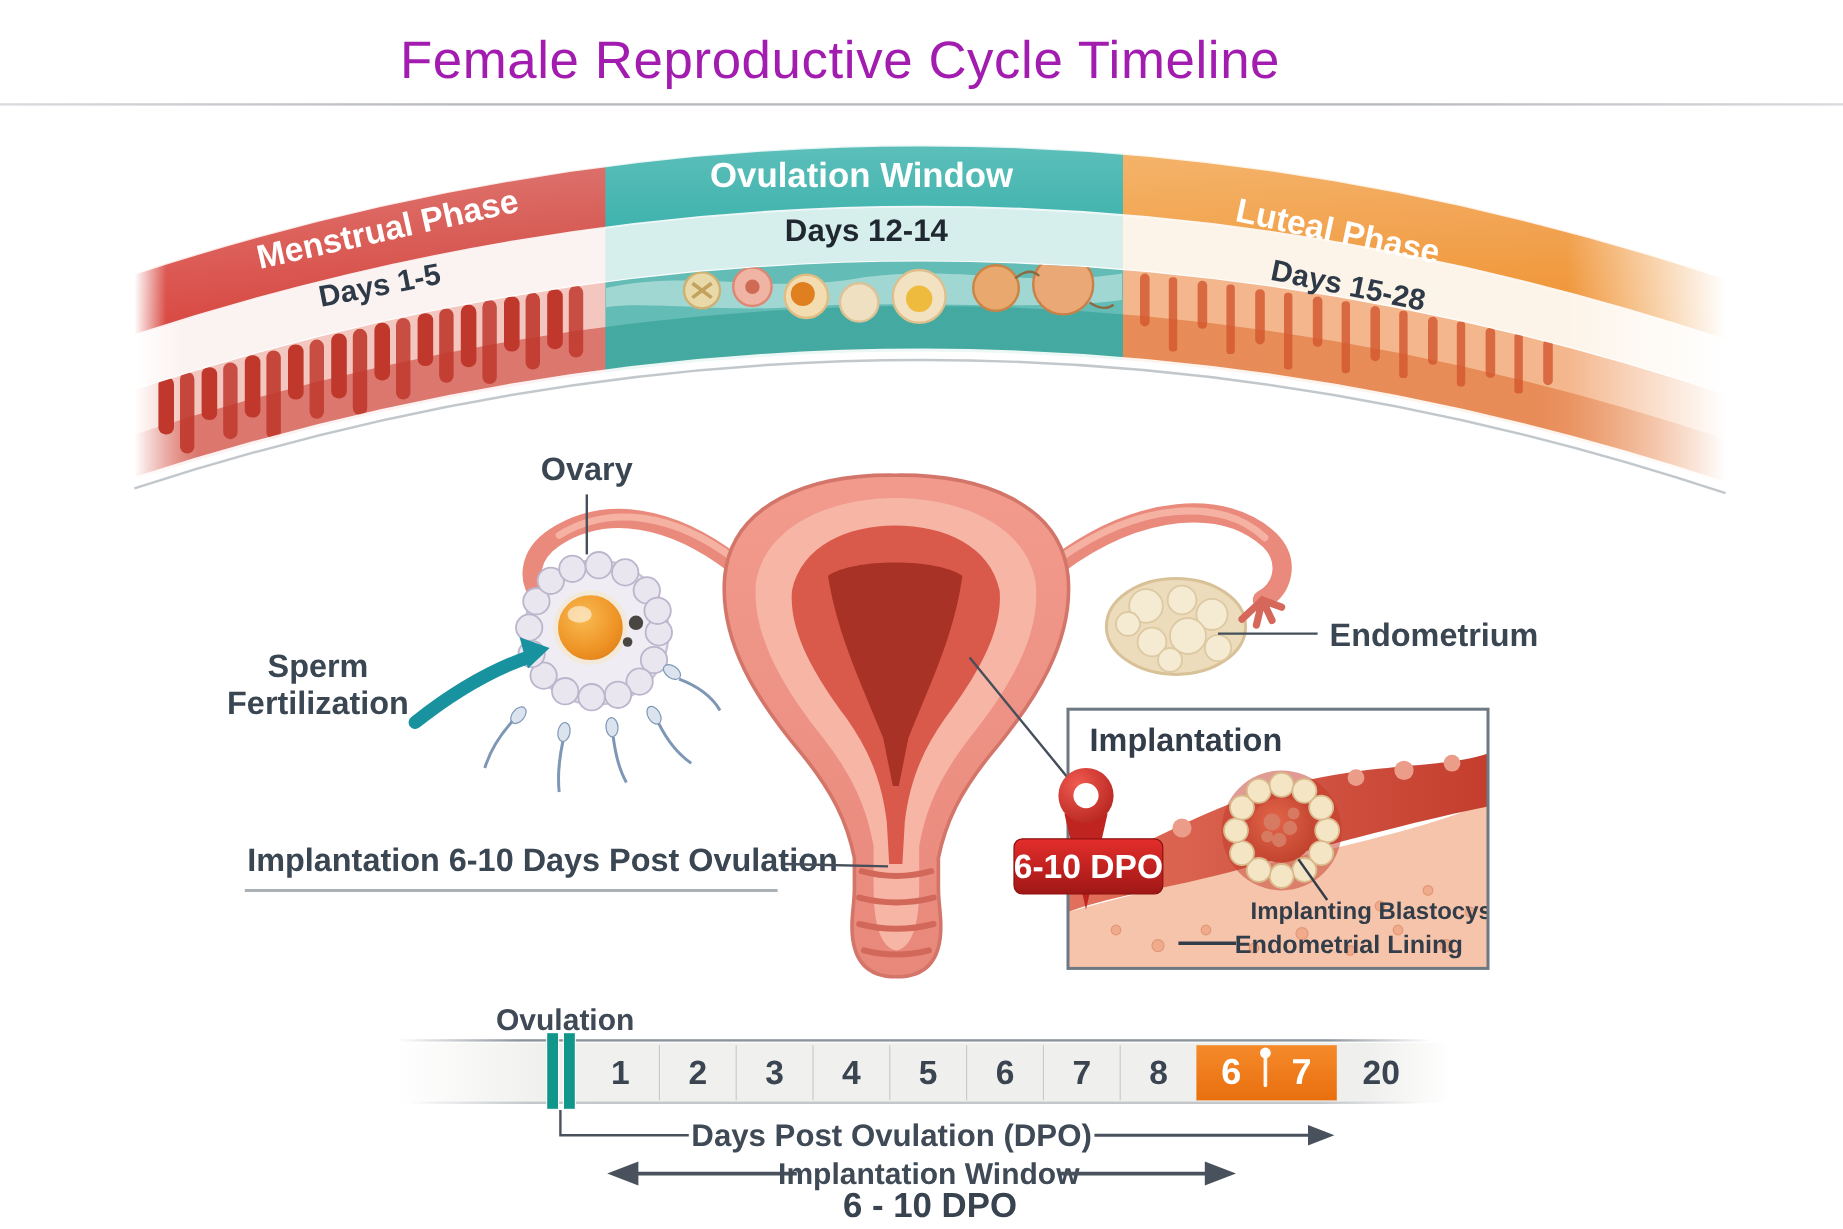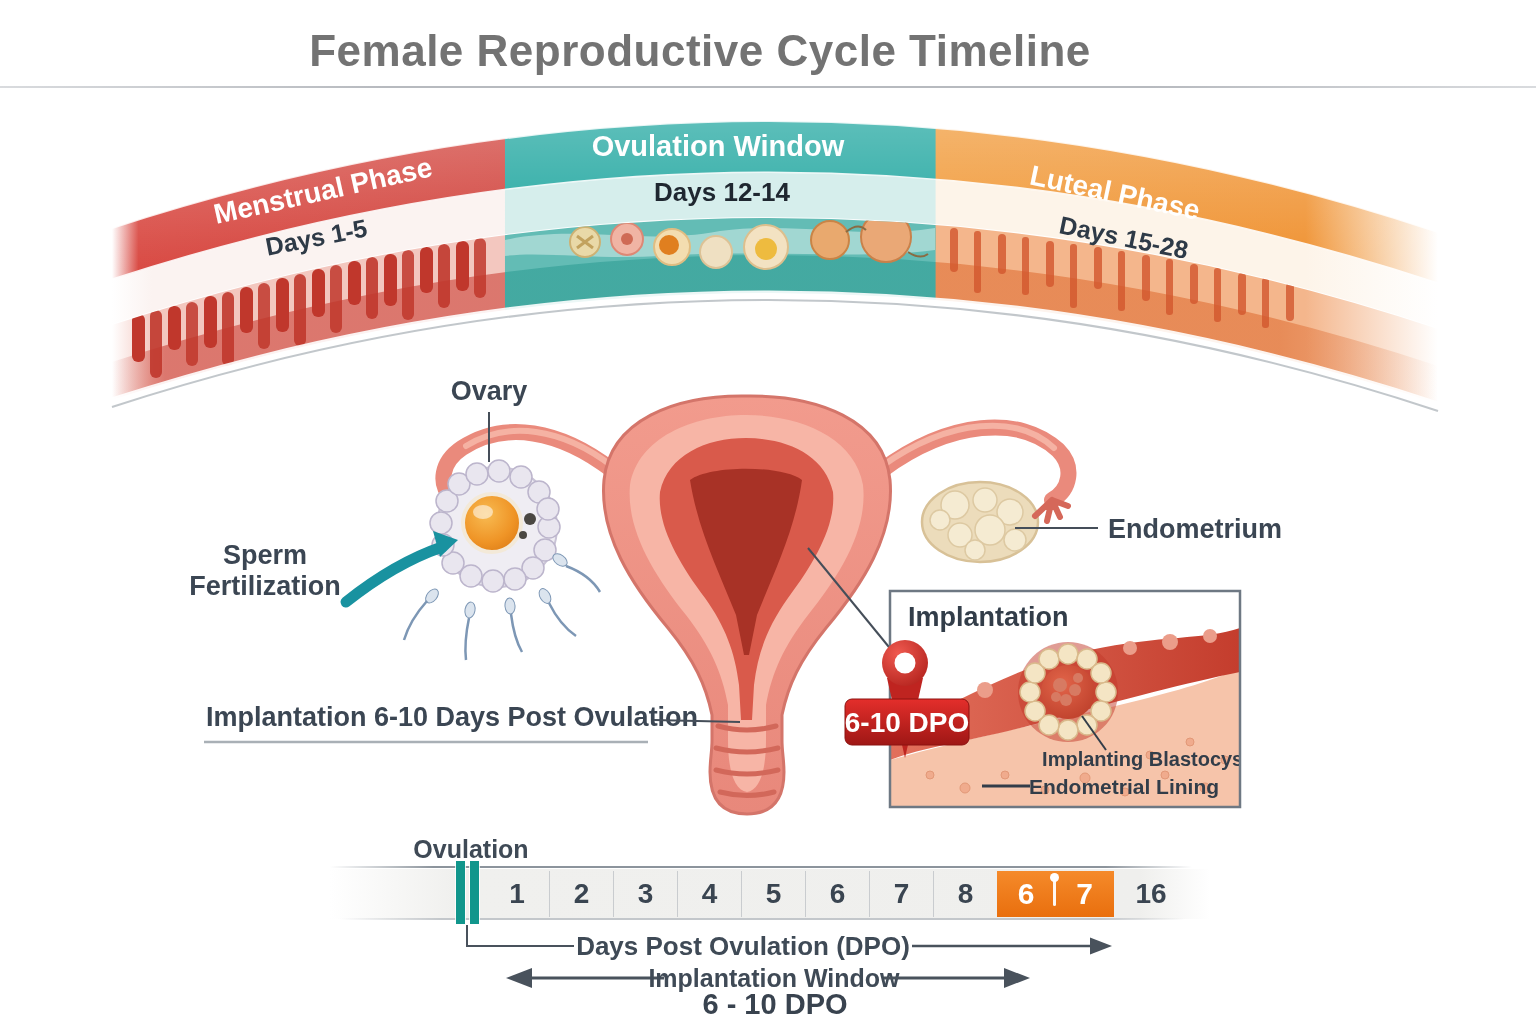--- a/index.html
+++ b/index.html
@@ -2,21 +2,21 @@
 <html><head>
 <meta charset="utf-8">
 <style>
   html,body{margin:0;padding:0;background:#fff;}
   .canvas{position:relative;width:1536px;height:1024px;background:#ffffff;overflow:hidden;
           font-family:"Liberation Sans","DejaVu Sans",sans-serif;color:#3d4957;}
   svg{font-family:"Liberation Sans","DejaVu Sans",sans-serif;}
   .layer{position:absolute;left:0;top:0;width:1536px;height:1024px;pointer-events:none;}
   
   .title{position:absolute;top:26px;left:0;width:1400px;text-align:center;
-         font-size:44px;font-weight:700;color:#737373;letter-spacing:.5px;}
+         font-size:44px;font-weight:400;color:#a21caf;letter-spacing:.5px;}
   .title-rule{position:absolute;top:86px;left:0;width:1536px;height:2px;
               background:linear-gradient(90deg,#d9dbde,#b7babf 25%,#b7babf 75%,#d9dbde);}
   
   .tl-bar{position:absolute;left:330px;top:869px;width:880px;height:50px;
           background:linear-gradient(90deg,rgba(240,240,238,0) 0%,#f0f0ee 14%,#efefed 92%,rgba(240,240,238,0) 100%);}
   .tl-topline{position:absolute;left:330px;top:866px;width:862px;height:2px;
               background:linear-gradient(90deg,rgba(140,148,156,0),#8c949c 12%,#8c949c 90%,rgba(140,148,156,0));}
   .tl-botline{position:absolute;left:340px;top:918px;width:845px;height:2px;
               background:linear-gradient(90deg,rgba(190,194,199,0),#c3c7cb 12%,#c3c7cb 90%,rgba(195,199,203,0));}
   .tl-cells{position:absolute;left:485px;top:871px;height:46px;display:flex;align-items:stretch;}
@@ -382,21 +382,21 @@
       <div class="tl-cell" style="width: 64px;">1</div>
       <div class="tl-cell tl-div" style="width: 64px;">2</div>
       <div class="tl-cell tl-div" style="width: 64px;">3</div>
       <div class="tl-cell tl-div" style="width: 64px;">4</div>
       <div class="tl-cell tl-div" style="width: 64px;">5</div>
       <div class="tl-cell tl-div" style="width: 64px;">6</div>
       <div class="tl-cell tl-div" style="width: 64px;">7</div>
       <div class="tl-cell tl-div" style="width: 64px;">8</div>
       <div class="tl-cell tl-hl" style="width: 58px;">6</div>
       <div class="tl-cell tl-hl" style="width: 59px;">7</div>
-      <div class="tl-cell" style="width: 74px;">16</div>
+      <div class="tl-cell" style="width: 74px;">20</div>
       <span class="tl-pin"></span>
     </div>
   <div class="tl-marker">
     <span class="bar b1"></span>
     <span class="bar b2"></span>
   </div>
 
   <svg class="layer" viewBox="0 0 1536 1024">
     <text x="471" y="858" text-anchor="middle" font-size="25" font-weight="600" fill="#3f4a56">Ovulation</text>
     <path d="M467,925 L467,946 L574,946" fill="none" stroke="#49525c" stroke-width="2"></path>

